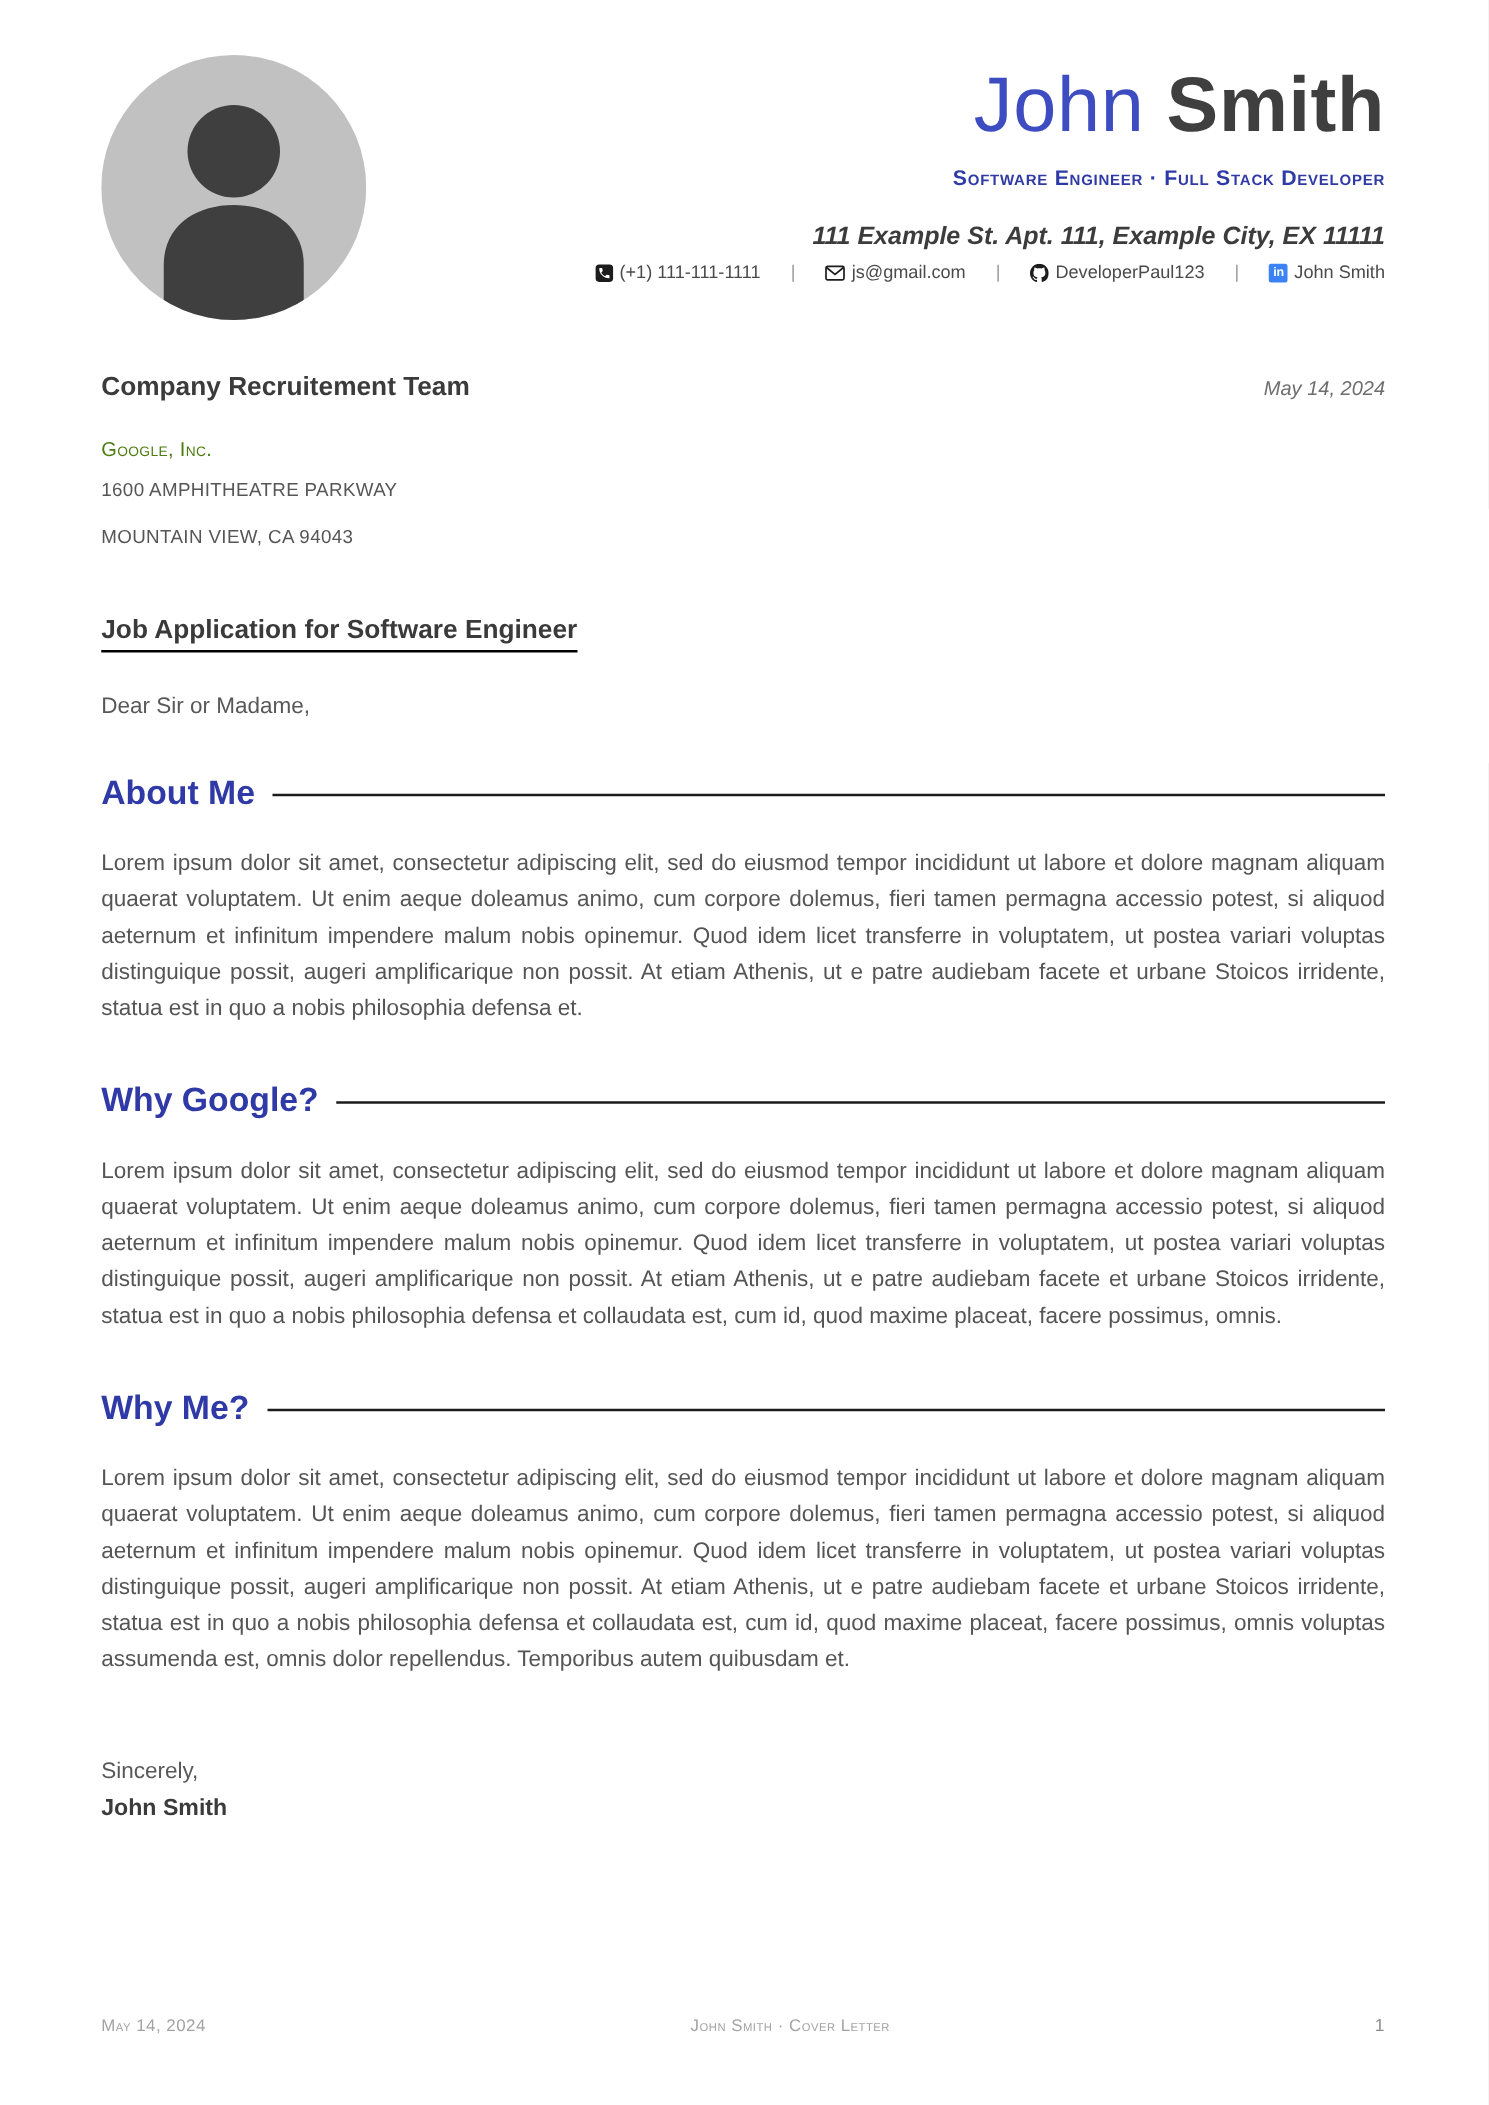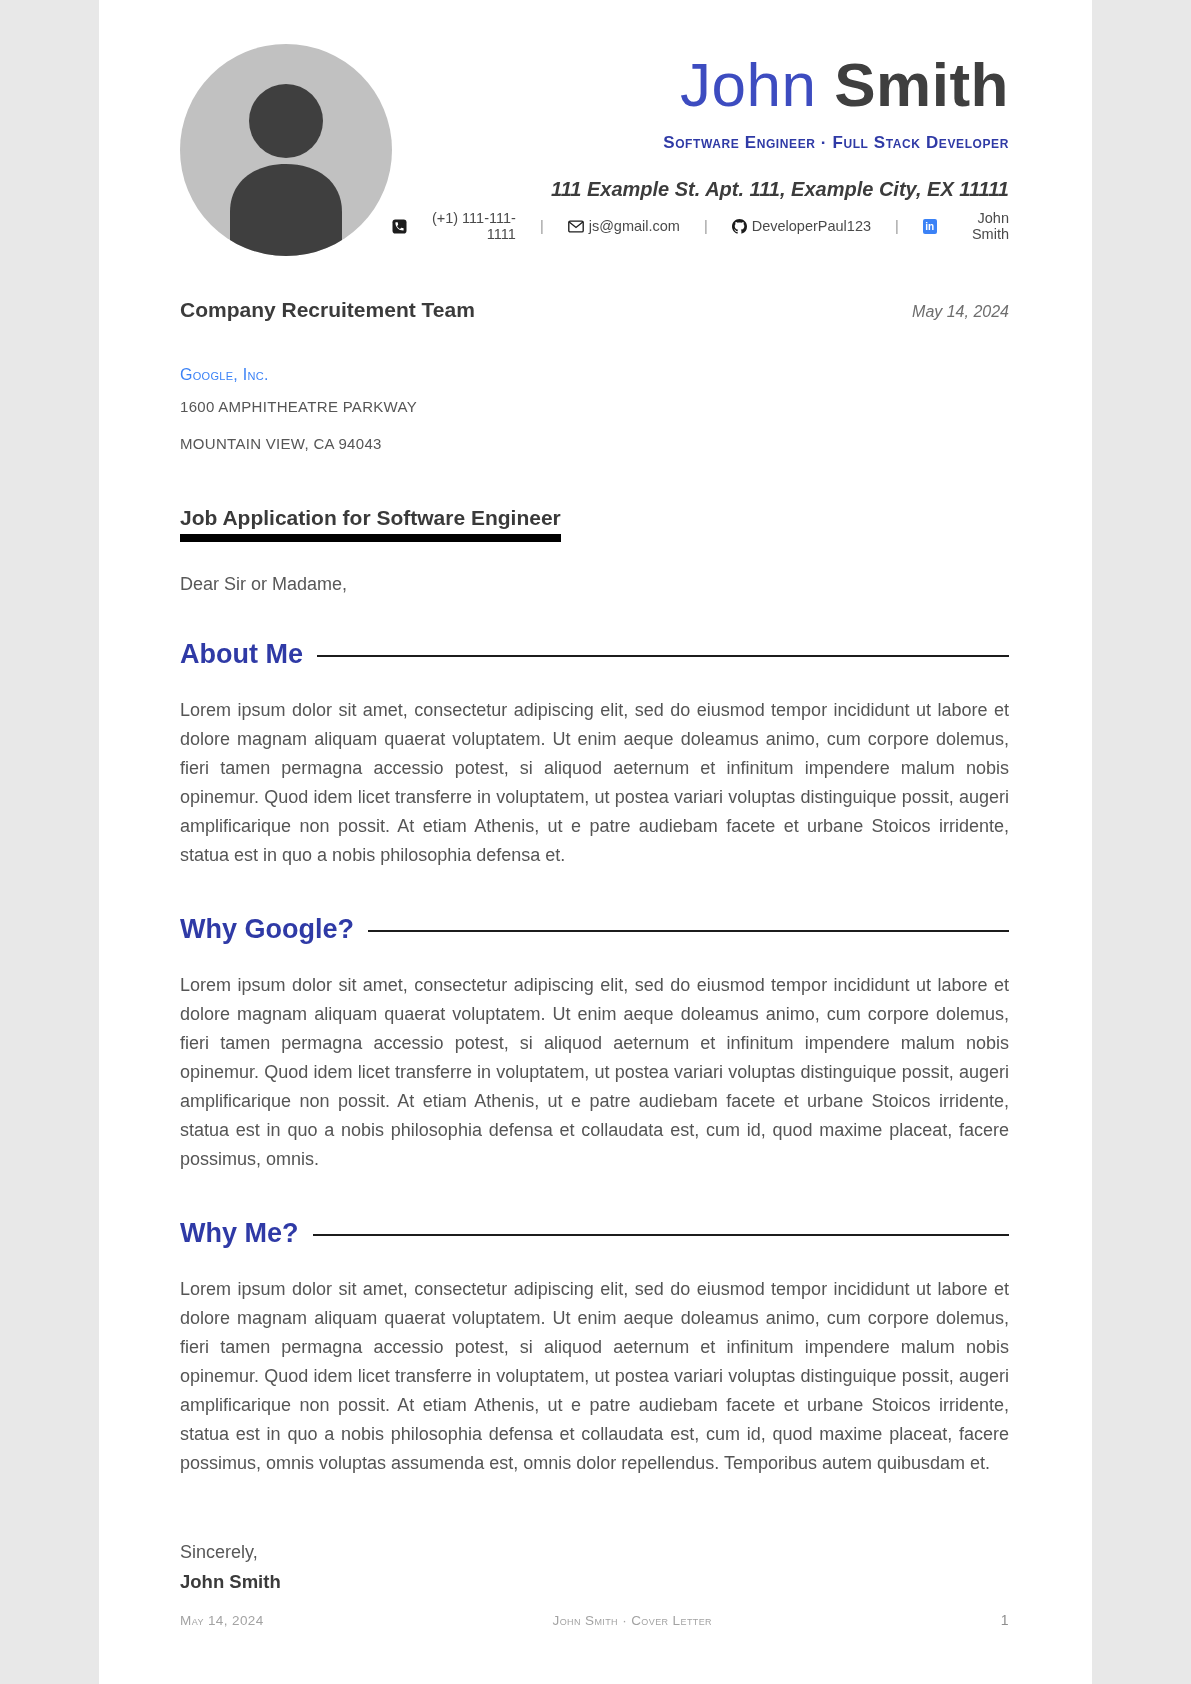--- a/index.html
+++ b/index.html
@@ -1,18 +1,18 @@
 <!DOCTYPE html>
 <html><head>
 <meta charset="utf-8">
 <style>
   html,body{margin:0;padding:0;background:#e8e8e8;}
   .page{
     position:relative;
-    width:993px;height:1684px;
+    width:1191px;height:1684px;
     margin:0 auto;
     background:#ffffff;
     font-family:"Liberation Sans", sans-serif;
     color:#555;
     overflow:hidden;
     box-sizing:border-box;
   }
   .content{padding:44px 83px 0 81px;}
 
   
@@ -41,29 +41,29 @@
   .li-badge{
     width:15px;height:15px;background:#3b82f6;border-radius:2px;
     color:#fff;font-size:10px;font-weight:700;line-height:15px;text-align:center;
     display:inline-block;
   }
 
   
   .recipient-row{display:flex;justify-content:space-between;align-items:baseline;margin-top:42px;}
   .recipient-title{font-size:21px;font-weight:700;color:#3b3b3b;}
   .letter-date{font-size:16px;font-style:italic;color:#6e6e6e;}
-  .company{margin-top:44px;font-size:16px;color:#3b82f6;font-variant:small-caps;letter-spacing:.3px;}
+  .company{margin-top:30px;font-size:16px;color:#4d7c0f;font-variant:small-caps;letter-spacing:.3px;}
   .addr-line{margin-top:9px;font-size:15px;color:#565656;letter-spacing:.3px;line-height:1.85;}
 
   
   .subject{margin-top:48px;}
   .subject span{
     display:inline-block;
     font-size:21px;font-weight:700;color:#3a3a3a;
-    border-bottom:8px solid #000000;padding-bottom:4px;
+    border-bottom:2px solid #000000;padding-bottom:4px;
   }
   .salutation{margin-top:32px;font-size:18px;color:#585858;}
 
   .section-head{display:flex;align-items:baseline;margin-top:44px;}
   .section-title{font-size:27px;font-weight:700;color:#2f3aa6;white-space:nowrap;}
   .section-rule{flex:1;height:2px;background:#1c1c1c;margin-left:14px;transform:translateY(-6px);}
   .para{
     margin-top:26px;
     font-size:18px;line-height:29px;color:#555;
     text-align:justify;

